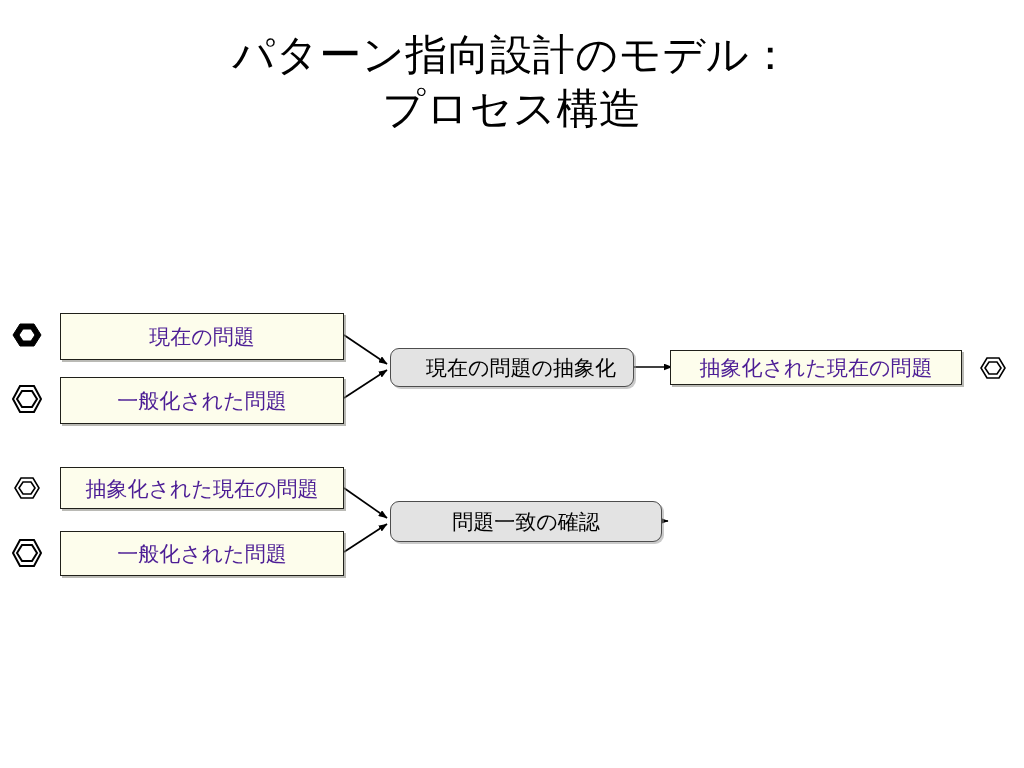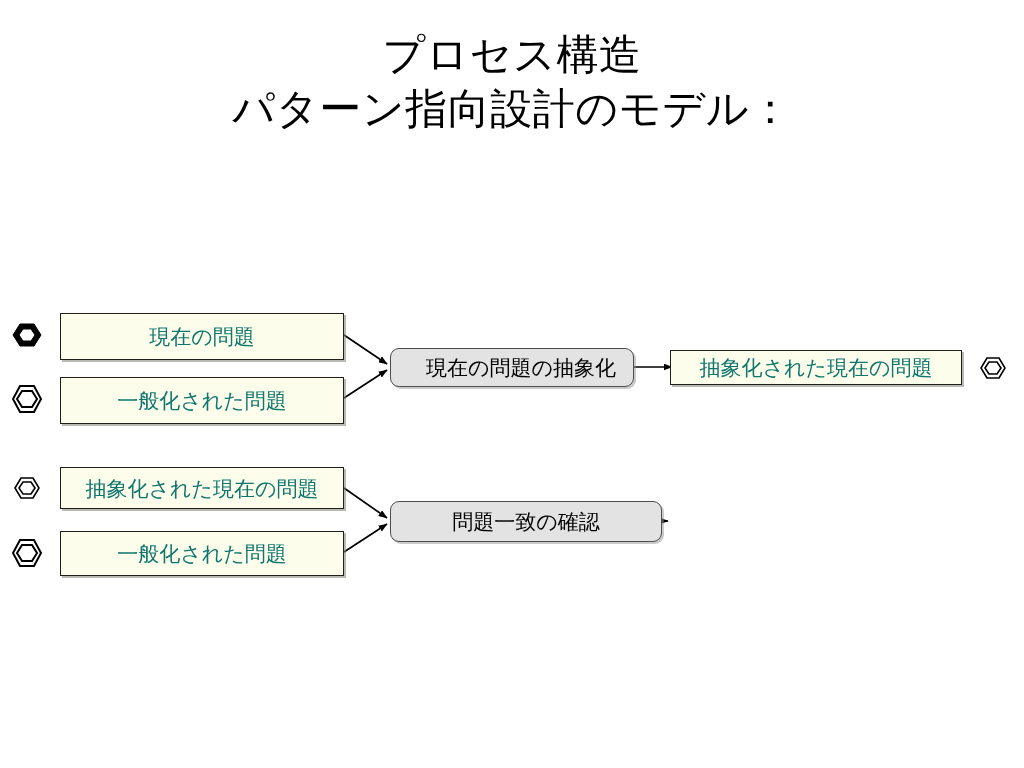--- a/index.html
+++ b/index.html
@@ -57,21 +57,21 @@
     position: absolute;
     box-sizing: border-box;
     background: #fdfdec;
     border: 1px solid #20201a;
     box-shadow: 2px 2px 0 rgba(130,130,120,0.55);
     display: flex;
     align-items: center;
     justify-content: center;
     font-size: 21px;
     line-height: 1;
-    color: #0f766e;
+    color: #4c1d95;
     white-space: nowrap;
     padding: 0 6px;
   }
 
   
   .process-box {
     position: absolute;
     box-sizing: border-box;
     background: #e3e3e3;
     border: 1px solid #4d4d4d;
@@ -108,22 +108,22 @@
     height: 768px;
     pointer-events: none;
   }
 </style>
 </head>
 <body>
 
 <div id="slide">
 
   <div class="title-block">
+    <div class="title-line">パターン指向設計のモデル：</div>
     <div class="title-line">プロセス構造</div>
-    <div class="title-line">パターン指向設計のモデル：</div>
   </div>
 
   <div id="diagram">
 
     <svg class="arrow-layer" viewBox="0 0 1024 768" width="1024" height="768" xmlns="http://www.w3.org/2000/svg">
       <defs>
         <marker id="arrowhead" markerWidth="9" markerHeight="7" refX="8.4" refY="3.5" orient="auto" markerUnits="userSpaceOnUse">
           <polygon points="0,0 9,3.5 0,7" fill="#000000"></polygon>
         </marker>
       </defs>

